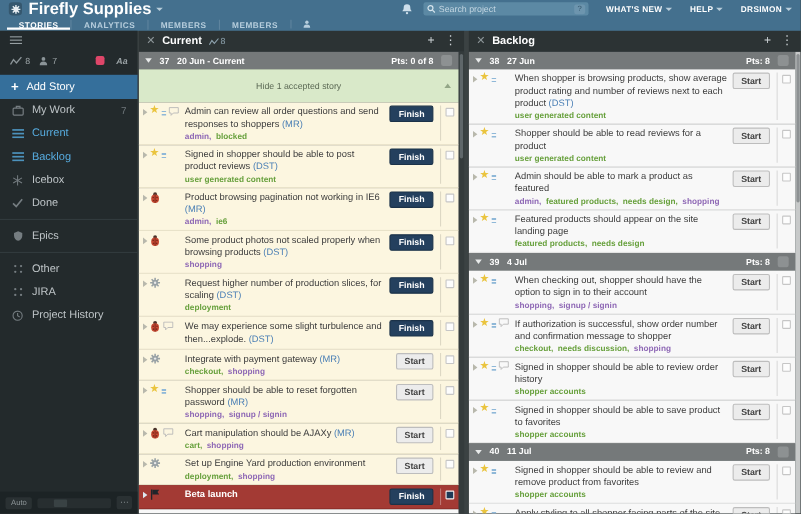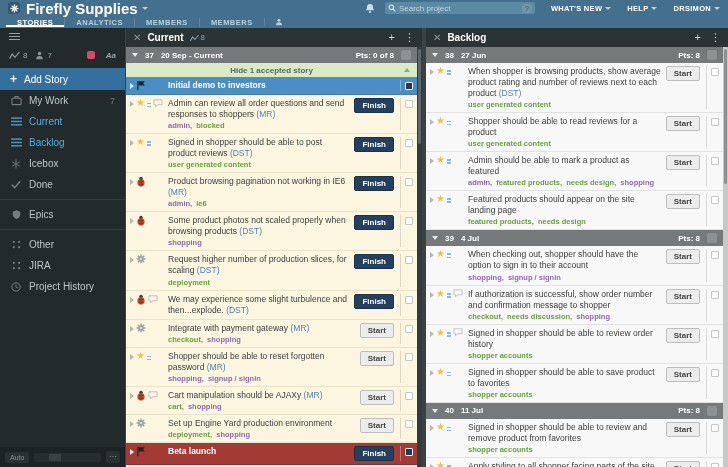--- a/index.html
+++ b/index.html
@@ -60,21 +60,21 @@
   .ph-title { font-weight:bold; font-size:10px; color:#fff; }
   .ph-velocity { display:flex; gap:2px; align-items:center; color:#8da2ad; font-size:8px; }
   .ph-actions { margin-left:auto; display:flex; gap:9px; color:#cdd3d6; font-size:11px; line-height:1; align-items:center; }
   .panel-body { flex:1; overflow:hidden; position:relative; background:#3b4243; padding-right:5px; }
 
   .iter-bar { height:16px; background:#75797a; color:#fff; display:flex; align-items:center; gap:7px; padding:0 6px; font-size:8px; font-weight:bold; }
   .iter-caret { width:0; height:0; border-top:4px solid #e8eaea; border-left:3px solid transparent; border-right:3px solid transparent; }
   .iter-points { margin-left:auto;padding-left:36px; }
   .iter-menu { width:10px; height:10px; background:rgba(255,255,255,.18); border-radius:2px; }
 
-  .accepted-bar { height:14px; background:#d9e9c9; color:#5c6a55; font-size:8px; font-weight:bold; display:flex; align-items:center; justify-content:center; position:relative; }
+  .accepted-bar { height:30px; background:#d9e9c9; color:#5c6a55; font-size:8px; font-weight:normal; display:flex; align-items:center; justify-content:center; position:relative; }
   .acc-chevron { position:absolute; right:7px; width:0; height:0; border-bottom:4px solid #93a687; border-left:3px solid transparent; border-right:3px solid transparent; }
 
   .story { display:flex; align-items:flex-start; padding:3px 0 3px 3px; border-bottom:1px solid #e8e2c9; background:#fcf6e0; }
   .story.white { background:#f8f8f8; border-color:#e2e2e2; }
   .story.blue  { background:#4a8ec5; border-color:#3f7dad; }
   .story.red   { background:#a33a34; border-color:#8d2f2a; }
   .story-caret { width:0; height:0; border-left:4px solid #b8b8ac; border-top:3px solid transparent; border-bottom:3px solid transparent; margin:3px 2px 0 1px; flex-shrink:0; }
   .blue .story-caret, .red .story-caret { border-left-color:#dce8f1; }
   .type-cell { width:32px; display:flex; align-items:center; gap:2px; flex-shrink:0; margin-top:0px; }
   .ticon { display:flex; line-height:1; }
@@ -317,44 +317,27 @@
       </span>
       <span class="ph-actions">
         <span>+</span>
         <span>⋮</span>
       </span>
     </div>
     <div class="panel-body">
         <div class="iter-bar">
           <span class="iter-caret"></span>
           <span>37</span>
-          <span>20 Sep - Current</span>
+          <span>20 Jun - Current</span>
           <span class="iter-points">Pts: 0 of 8</span>
           <span class="iter-menu"></span>
         </div>
         <div class="accepted-bar">
           <span>Hide 1 accepted story</span>
           <span class="acc-chevron"></span>
-        </div>
-        <div class="story blue selected">
-          <span class="story-caret"></span>
-          <span class="type-cell">
-            <span class="ticon">
-              <svg width="10" height="11" viewBox="0 0 12 12">
-                <line x1="2.2" y1="0.5" x2="2.2" y2="11.8" stroke="#20242a" stroke-width="1.4"></line>
-                <path d="M3 1 H10.5 L8.6 3.4 L10.5 6 H3 Z" fill="#20242a"></path>
-              </svg>
-            </span>
-          </span>
-          <span class="story-main">
-            <span class="story-title">Initial demo to investors</span>
-          </span>
-          <span class="cb-cell">
-            <span class="checkbox dark"></span>
-          </span>
         </div>
         <div class="story cream">
           <span class="story-caret"></span>
           <span class="type-cell">
             <span class="ticon star">★</span>
             <span class="estimate"></span>
             <span class="ticon">
               <svg width="10" height="9" viewBox="0 0 12 11">
                 <path d="M1 1 H11 V7 H5.5 L3 9.6 V7 H1 Z" fill="none" stroke="#b8b8b8" stroke-width="1"></path>
               </svg>

